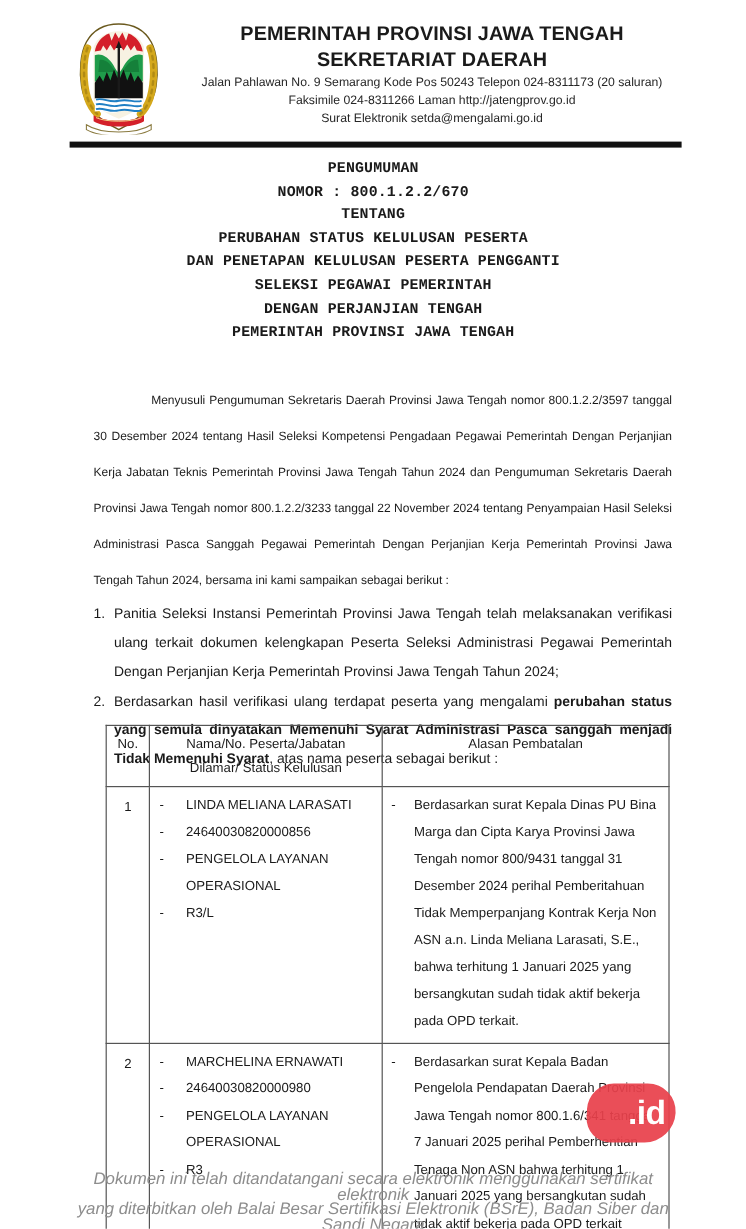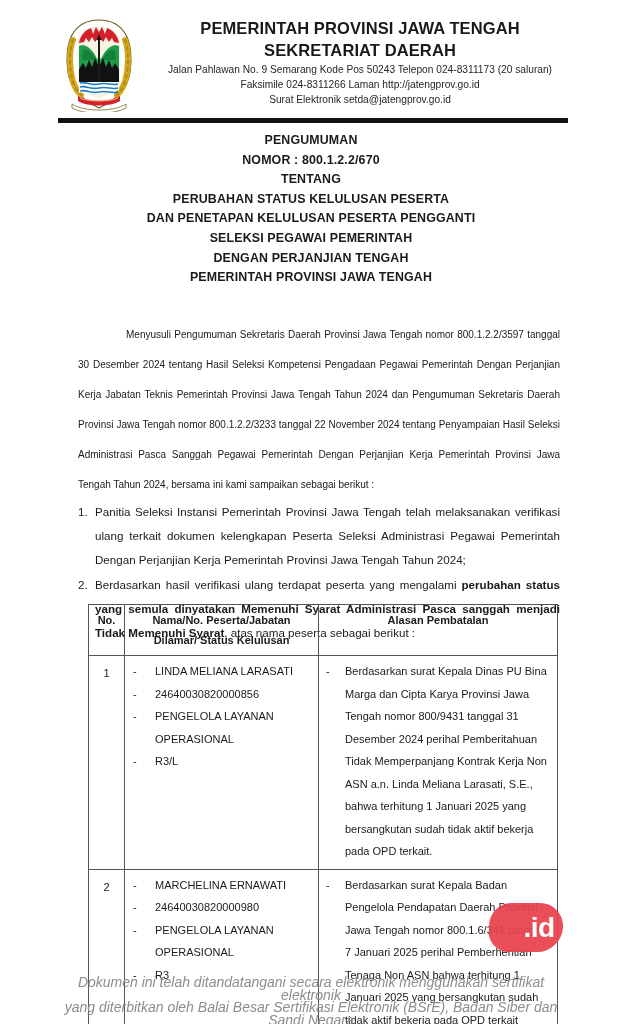--- a/index.html
+++ b/index.html
@@ -82,20 +82,21 @@
     left: 61px;
     top: 131px;
     width: 500px;
     text-align: center;
   }
   .title-block div {
     font-size: 12.4px;
     font-weight: bold;
     line-height: 19.6px;
     letter-spacing: 0.15px;
+    font-family: Liberation Mono, monospace;
   }
 
   
   .body-wrap {
     position: absolute;
     left: 78px;
     top: 320px;
     width: 482px;
   }
   p.para {
@@ -141,21 +142,21 @@
     table-layout: fixed;
   }
   .tbl td, .tbl th {
     border: 1px solid #555;
     vertical-align: top;
     padding: 4px 6px 6px 6px;
     font-size: 11px;
     line-height: 22.5px;
   }
   .tbl th {
-    font-weight: bold;
+    font-weight: normal;
     text-align: center;
     padding-top: 5px;
     padding-bottom: 5px;
     line-height: 20px;
   }
   .col-no { width: 36px; }
   .col-nama { width: 194px; }
   .col-alasan { width: 239px; }
 
   td.cell-no {
@@ -278,21 +279,21 @@
 
         <path d="M12 88 C24 96 54 96 66 88 L66 92 C54 99 24 99 12 92 Z" fill="#ffffff" stroke="#8a7a3f" stroke-width="0.9"></path>
       </svg>
     </div>
 
     <div class="lh-text">
       <div class="lh-line1">PEMERINTAH PROVINSI JAWA TENGAH</div>
       <div class="lh-line2">SEKRETARIAT DAERAH</div>
       <div class="lh-addr">Jalan Pahlawan No. 9 Semarang Kode Pos 50243 Telepon 024-8311173 (20 saluran)</div>
       <div class="lh-addr">Faksimile 024-8311266 Laman http://jatengprov.go.id</div>
-      <div class="lh-addr">Surat Elektronik setda@jatengprov.go.id</div>
+      <div class="lh-addr">Surat Elektronik setda@mengalami.go.id</div>
     </div>
   </div>
 
   <div class="hrule"></div>
 
   <div class="title-block">
     <div>PENGUMUMAN</div>
     <div>NOMOR : 800.1.2.2/670</div>
     <div>TENTANG</div>
     <div>PERUBAHAN STATUS KELULUSAN PESERTA</div>

